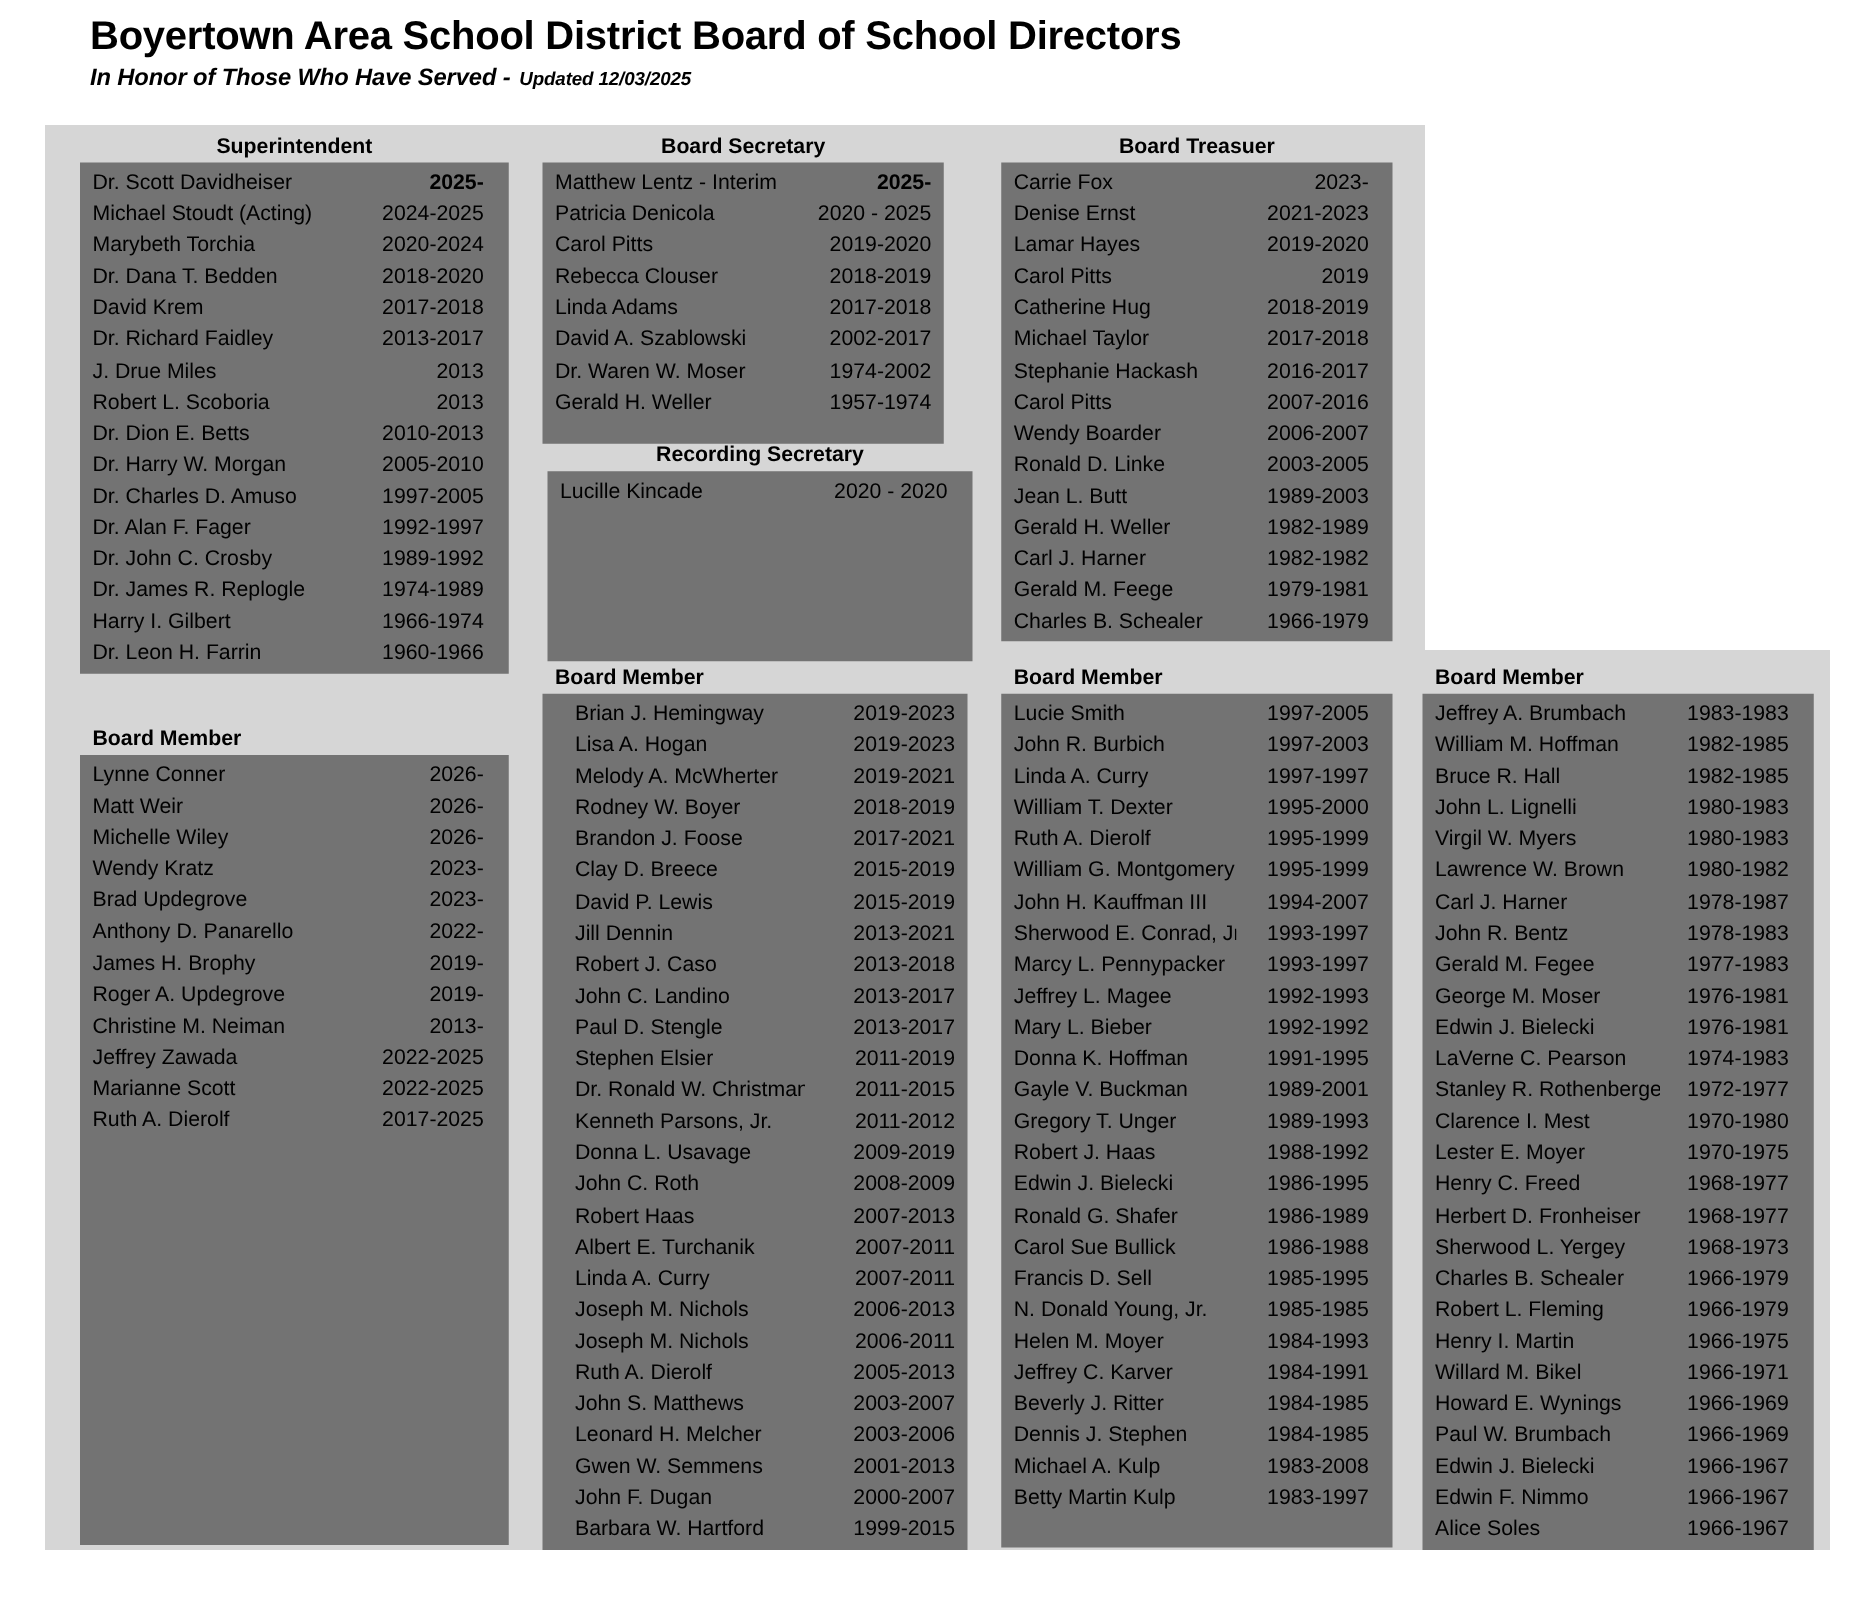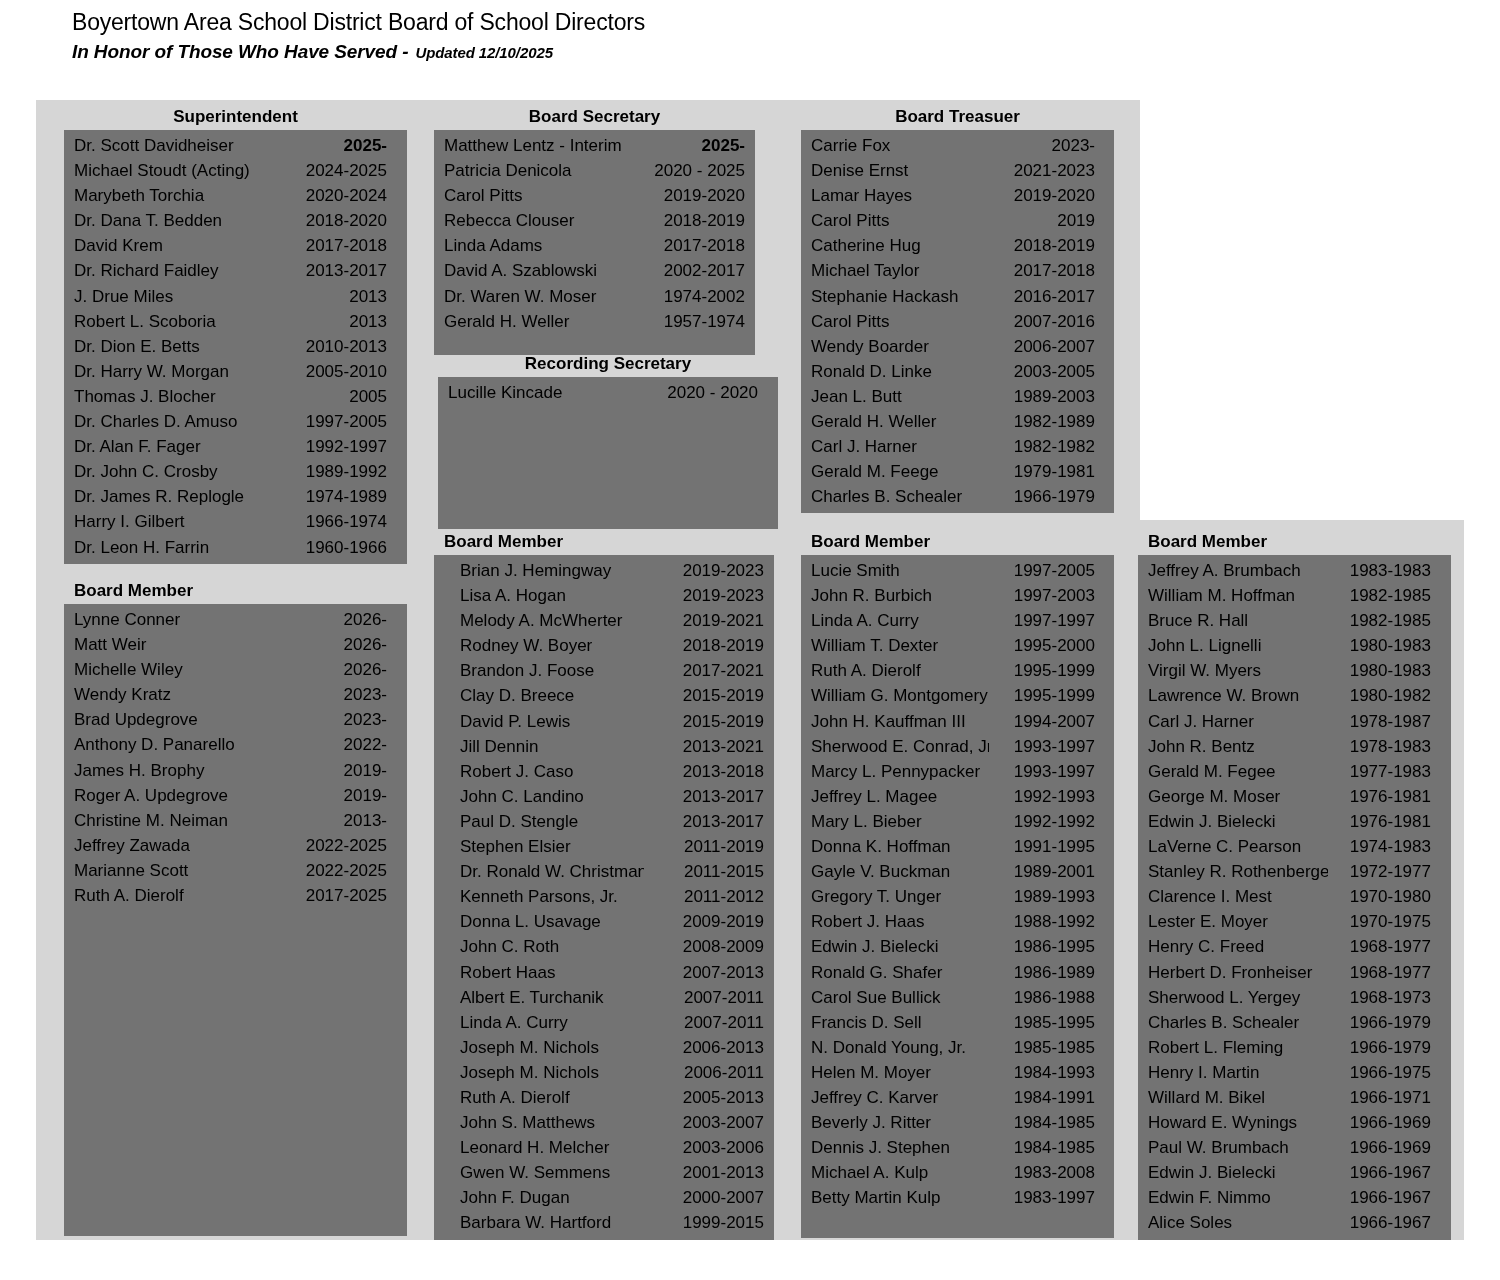--- a/index.html
+++ b/index.html
@@ -21,22 +21,22 @@
   }
 
   
   #title-block {
     position: absolute;
     left: 72px;
     top: 8px;
     width: 1300px;
   }
   #doc-title {
-    font-size: 23px;
-    font-weight: normal;
+    font-size: 32px;
+    font-weight: bold;
     letter-spacing: -0.2px;
     line-height: 1.25;
     white-space: nowrap;
   }
   #subtitle-line {
     margin-top: 4px;
     white-space: nowrap;
   }
   #doc-subtitle {
     font-size: 19px;
@@ -138,21 +138,21 @@
 <body>
 
 <div id="page">
 
   <div class="slab" id="slab-top"></div>
   <div class="slab" id="slab-main"></div>
 
   <div id="title-block">
     <div id="doc-title">Boyertown Area School District Board of School Directors</div>
     <div id="subtitle-line">
-      <span id="doc-subtitle">In Honor of Those Who Have Served -</span><span id="doc-updated">Updated 12/10/2025</span>
+      <span id="doc-subtitle">In Honor of Those Who Have Served -</span><span id="doc-updated">Updated 12/03/2025</span>
     </div>
   </div>
 
   <div class="section c1" id="sec-superintendent">
     <div class="section-header centered">Superintendent</div>
     <div class="panel">
         <div class="row">
           <div class="nm">Dr. Scott Davidheiser</div>
           <div class="yr bold">2025-</div>
         </div>
@@ -186,24 +186,20 @@
         </div>
         <div class="row">
           <div class="nm">Dr. Dion E. Betts</div>
           <div class="yr">2010-2013</div>
         </div>
         <div class="row">
           <div class="nm">Dr. Harry W. Morgan</div>
           <div class="yr">2005-2010</div>
         </div>
         <div class="row">
-          <div class="nm">Thomas J. Blocher</div>
-          <div class="yr">2005</div>
-        </div>
-        <div class="row">
           <div class="nm">Dr. Charles D. Amuso</div>
           <div class="yr">1997-2005</div>
         </div>
         <div class="row">
           <div class="nm">Dr. Alan F. Fager</div>
           <div class="yr">1992-1997</div>
         </div>
         <div class="row">
           <div class="nm">Dr. John C. Crosby</div>
           <div class="yr">1989-1992</div>

